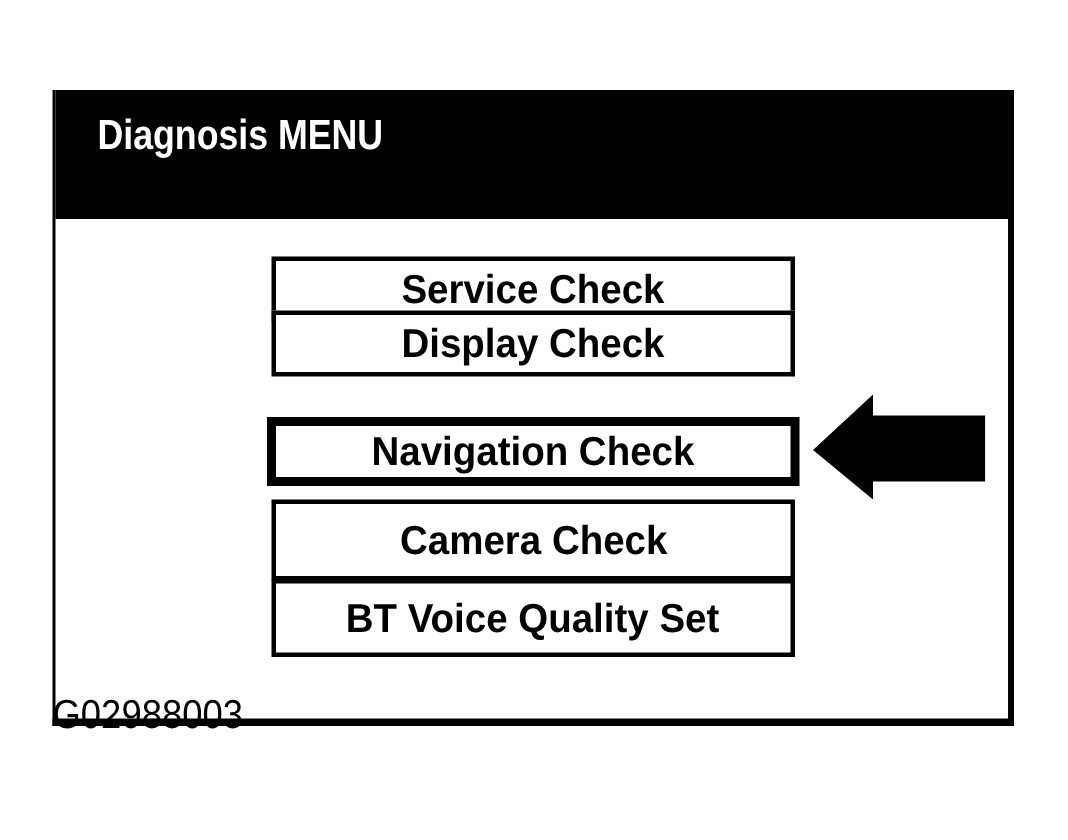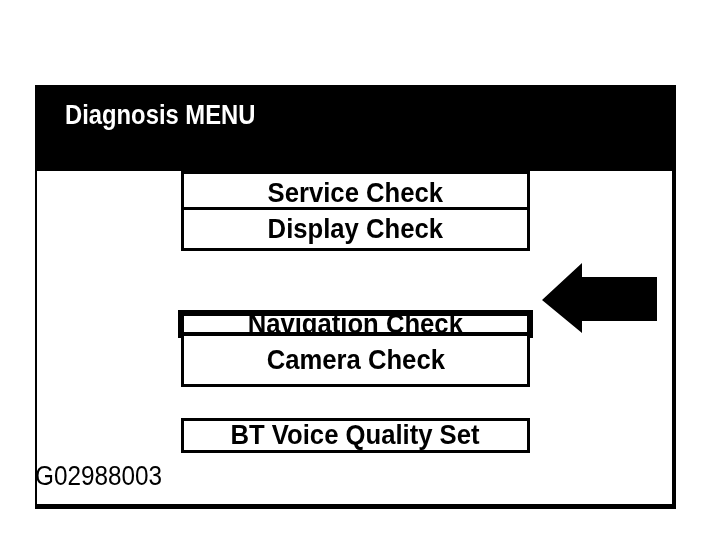--- a/index.html
+++ b/index.html
@@ -8,21 +8,21 @@
     position: relative;
     width: 712px;
     height: 560px;
     background: #ffffff;
     font-family: "Liberation Sans", sans-serif;
     overflow: hidden;
   }
   .screen-frame {
     position: absolute;
     left: 35px;
-    top: 85px;
+    top: 60px;
     width: 641px;
     height: 424px;
     background: #ffffff;
     border-left: 2px solid #000000;
     border-right: 4px solid #000000;
     border-bottom: 5px solid #000000;
   }
   .screen-header {
     position: absolute;
     left: 0;
@@ -60,26 +60,25 @@
     font-weight: bold;
     color: #000000;
     white-space: nowrap;
     transform: scaleX(0.95);
     transform-origin: center;
   }
   .btn-service  { left: 181px; top: 171px; }
   .btn-display  { left: 181px; top: 207px; }
   .btn-navigation {
     left: 178px; top: 278px;
-    width: 355px; height: 28px;
+    width: 355px; height: 46px;
     border-width: 6px;
-    margin-top: 32px;
   }
   .btn-camera   { left: 181px; top: 333px; height: 54px; }
-  .btn-btvoice  { left: 181px; top: 386px; height: 35px; margin-top: 32px; }
+  .btn-btvoice  { left: 181px; top: 386px; height: 52px; }
   .selection-arrow {
     position: absolute;
     left: 542px;
     top: 263px;
     width: 115px;
     height: 70px;
     background: #000000;
     clip-path: polygon(0px 37px, 40px 0px, 40px 14px, 115px 14px, 115px 58px, 40px 58px, 40px 70px);
   }
   .figure-caption {

